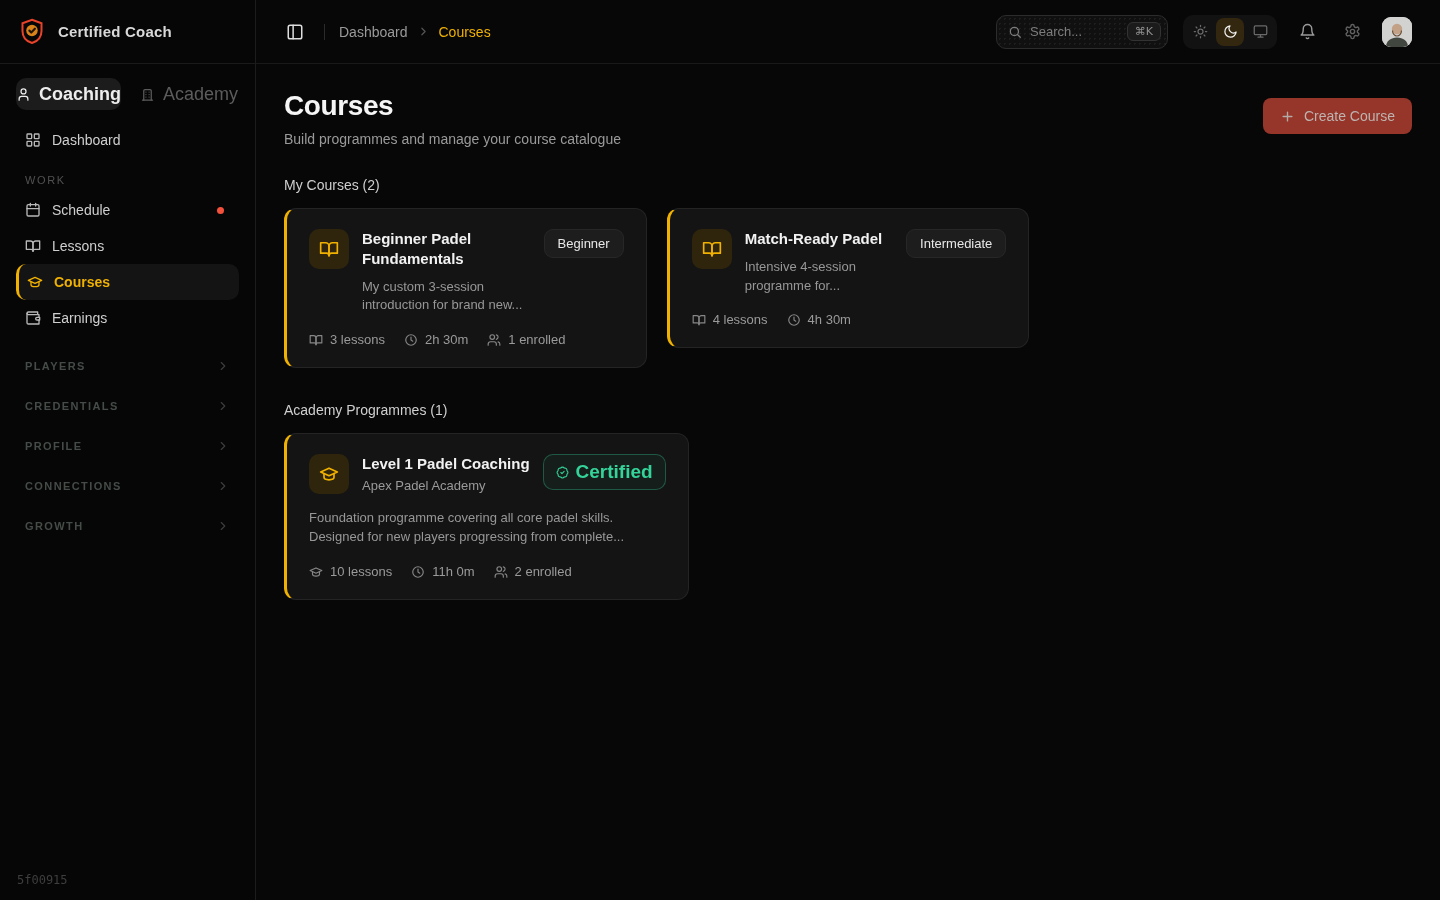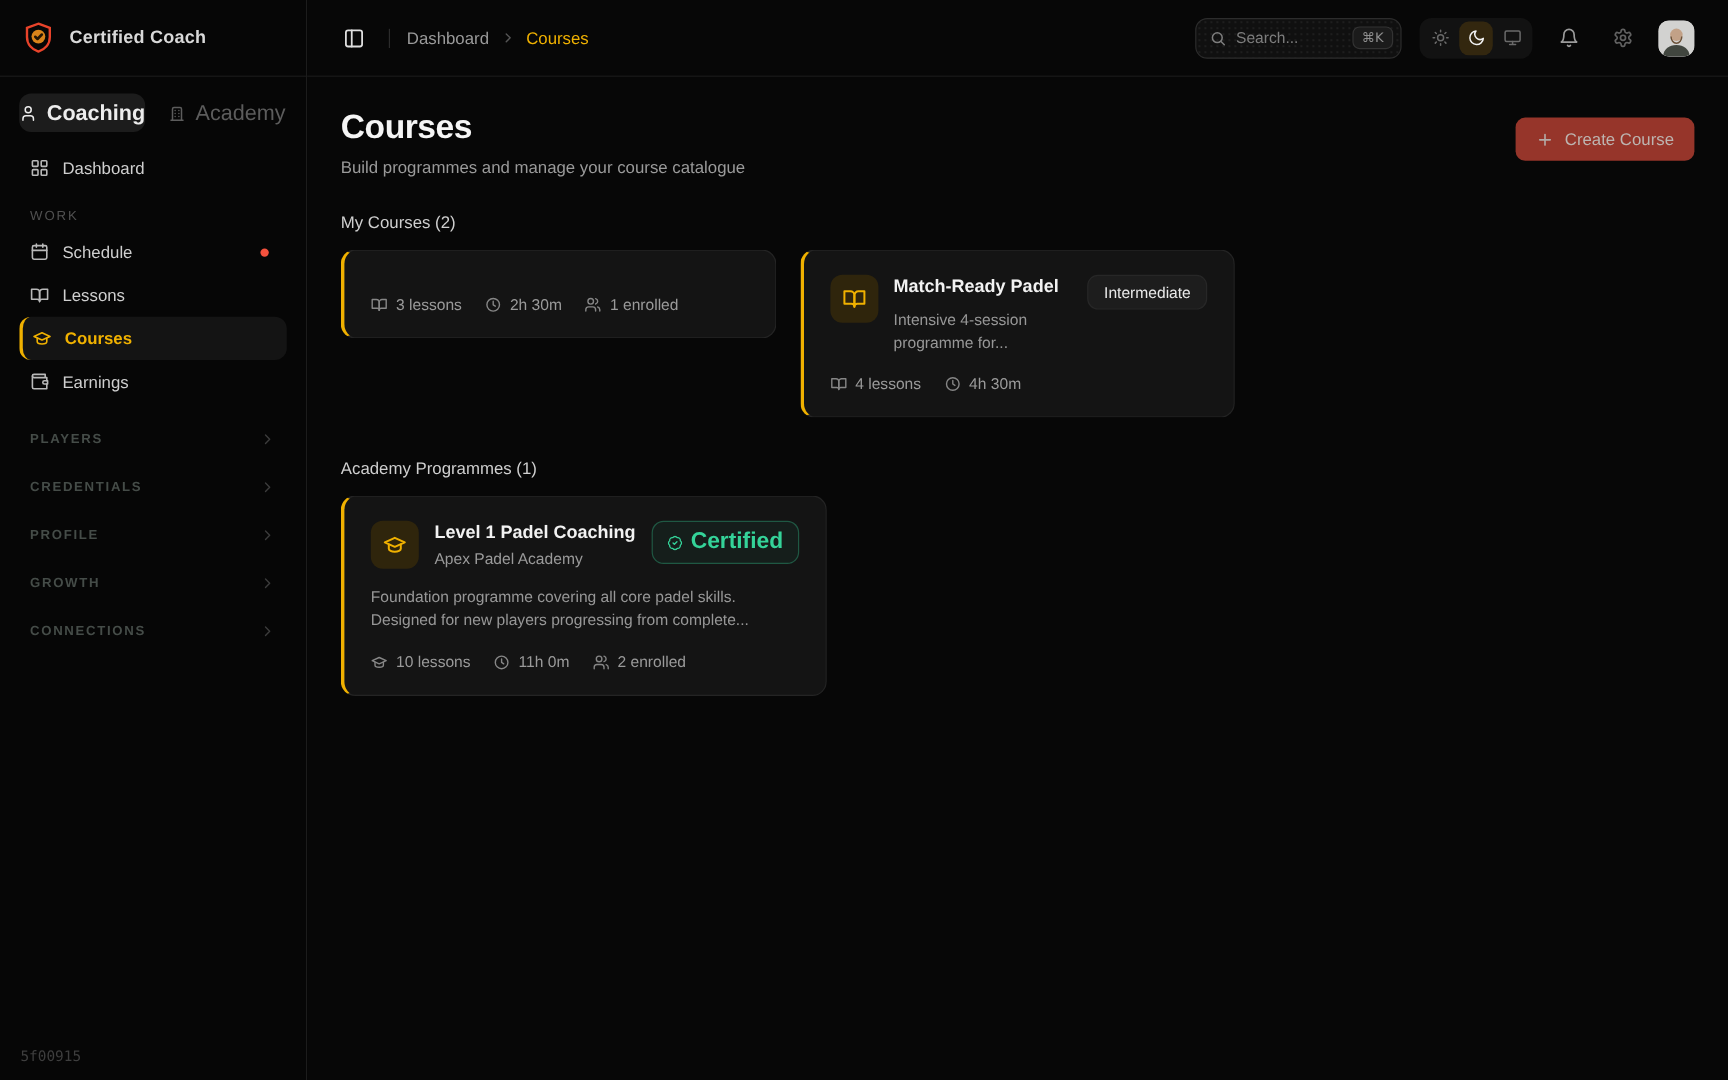--- a/index.html
+++ b/index.html
@@ -193,29 +193,29 @@
         </div>
         <div class="section-row">
           <span>PROFILE</span>
           <span class="chev">
               <svg width="14" height="14" viewBox="0 0 24 24" fill="none" stroke="currentColor" stroke-width="2" stroke-linecap="round" stroke-linejoin="round">
                 <path d="m9 18 6-6-6-6"></path>
               </svg>
             </span>
         </div>
         <div class="section-row">
-          <span>GROWTH</span>
+          <span>CONNECTIONS</span>
           <span class="chev">
               <svg width="14" height="14" viewBox="0 0 24 24" fill="none" stroke="currentColor" stroke-width="2" stroke-linecap="round" stroke-linejoin="round">
                 <path d="m9 18 6-6-6-6"></path>
               </svg>
             </span>
         </div>
         <div class="section-row">
-          <span>CONNECTIONS</span>
+          <span>GROWTH</span>
           <span class="chev">
               <svg width="14" height="14" viewBox="0 0 24 24" fill="none" stroke="currentColor" stroke-width="2" stroke-linecap="round" stroke-linejoin="round">
                 <path d="m9 18 6-6-6-6"></path>
               </svg>
             </span>
         </div>
       </div>
     </nav>
 
     <div class="build-id">5f00915</div>
@@ -323,20 +323,33 @@
           </span>
           <span>Create Course</span>
         </button>
       </div>
 
       <h2 class="section-heading">My Courses (2)</h2>
 
       <div class="card-grid">
 
         <article class="course-card">
+          <div class="card-head">
+            <div class="tile">
+              <svg width="20" height="20" viewBox="0 0 24 24" fill="none" stroke="currentColor" stroke-width="2" stroke-linecap="round" stroke-linejoin="round">
+                  <path d="M2 4.5h6a4 4 0 0 1 4 4V20a3 3 0 0 0-3-3H2z"></path>
+                  <path d="M22 4.5h-6a4 4 0 0 0-4 4V20a3 3 0 0 1 3-3h7z"></path>
+                </svg>
+            </div>
+            <div class="head-col">
+              <div class="card-title">Beginner Padel Fundamentals</div>
+              <div class="card-desc">My custom 3-session introduction for brand new...</div>
+            </div>
+            <span class="level-badge">Beginner</span>
+          </div>
           <div class="stats">
             <span class="stat">
               <span class="sicon">
                   <svg width="14" height="14" viewBox="0 0 24 24" fill="none" stroke="currentColor" stroke-width="2" stroke-linecap="round" stroke-linejoin="round">
                     <path d="M2 4.5h6a4 4 0 0 1 4 4V20a3 3 0 0 0-3-3H2z"></path>
                     <path d="M22 4.5h-6a4 4 0 0 0-4 4V20a3 3 0 0 1 3-3h7z"></path>
                   </svg>
                 </span>
               <span class="nowrap">3 lessons</span>
             </span>

